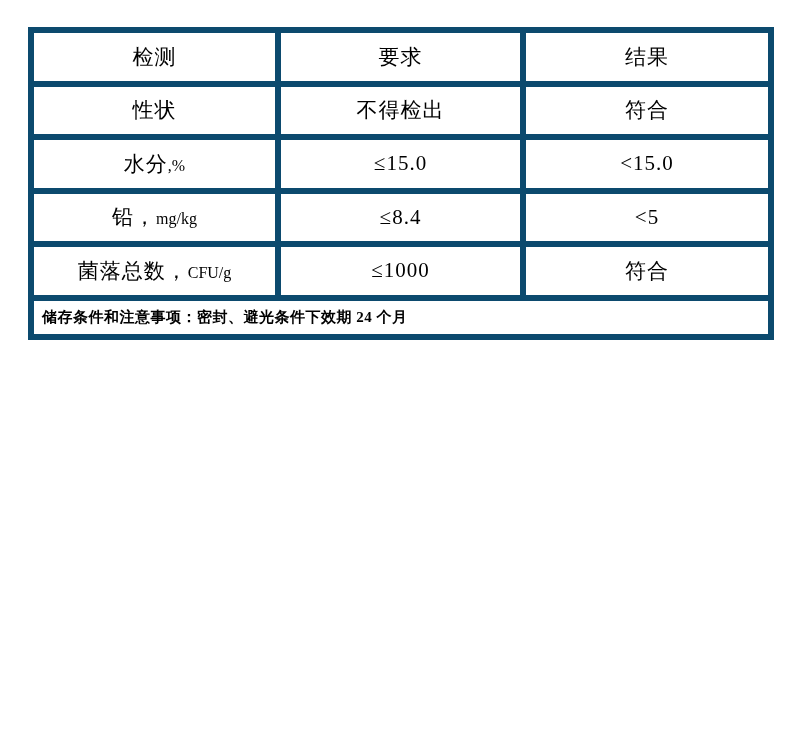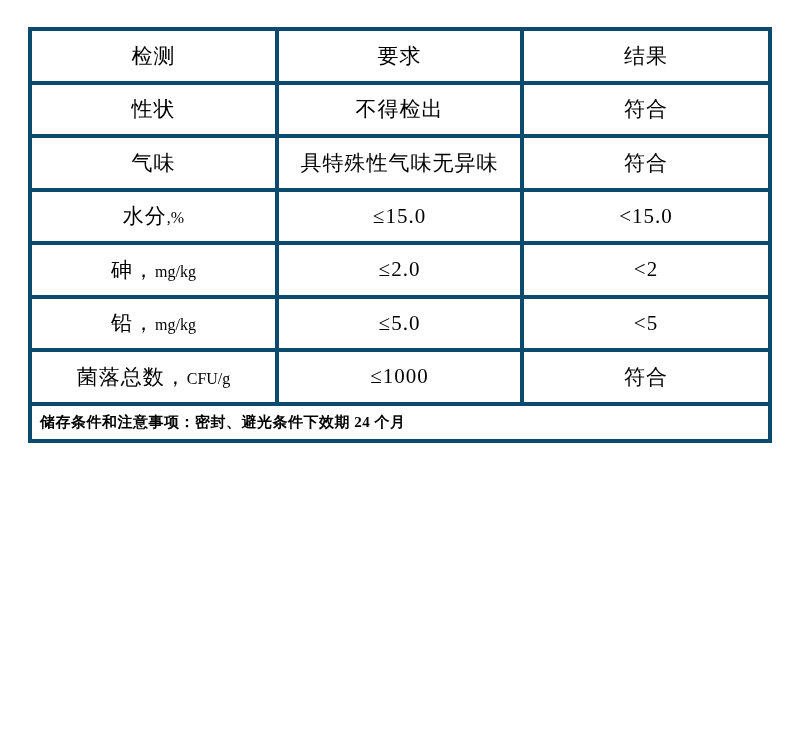--- a/index.html
+++ b/index.html
@@ -19,21 +19,21 @@
     position: absolute;
     left: 28px; top: 27px;
     width: 740px;
     border-collapse: collapse;
     table-layout: fixed;
   }
   .qc-table col.c1 { width: 247px; }
   .qc-table col.c2 { width: 245px; }
   .qc-table col.c3 { width: 248px; }
   .qc-table td, .qc-table th {
-    border: 4px solid #0c4a6e;
+    border: 6px solid #0c4a6e;
     text-align: center;
     vertical-align: middle;
     font-weight: normal;
     font-size: 21px;
     letter-spacing: 1px;
     height: 53.5px;
     padding: 0 4px;
     overflow: hidden;
     white-space: nowrap;
   }
@@ -68,43 +68,33 @@
       <th>结果</th>
     </tr>
 
 
     <tr>
       <td><span>性状</span><span class="unit"></span></td>
       <td>不得检出</td>
       <td>符合</td>
     </tr>
 
-    <tr>
-      <td><span>气味</span><span class="unit"></span></td>
-      <td>具特殊性气味无异味</td>
-      <td>符合</td>
-    </tr>
 
 
     <tr>
       <td><span>水分</span><span class="unit">,%</span></td>
       <td>≤15.0</td>
       <td>&lt;15.0</td>
     </tr>
 
 
-    <tr>
-      <td><span>砷，</span><span class="unit">mg/kg</span></td>
-      <td>≤2.0</td>
-      <td>&lt;2</td>
-    </tr>
 
     <tr>
       <td><span>铅，</span><span class="unit">mg/kg</span></td>
-      <td>≤5.0</td>
+      <td>≤8.4</td>
       <td>&lt;5</td>
     </tr>
 
 
     <tr>
       <td><span>菌落总数，</span><span class="unit">CFU/g</span></td>
       <td>≤1000</td>
       <td>符合</td>
     </tr>
 

